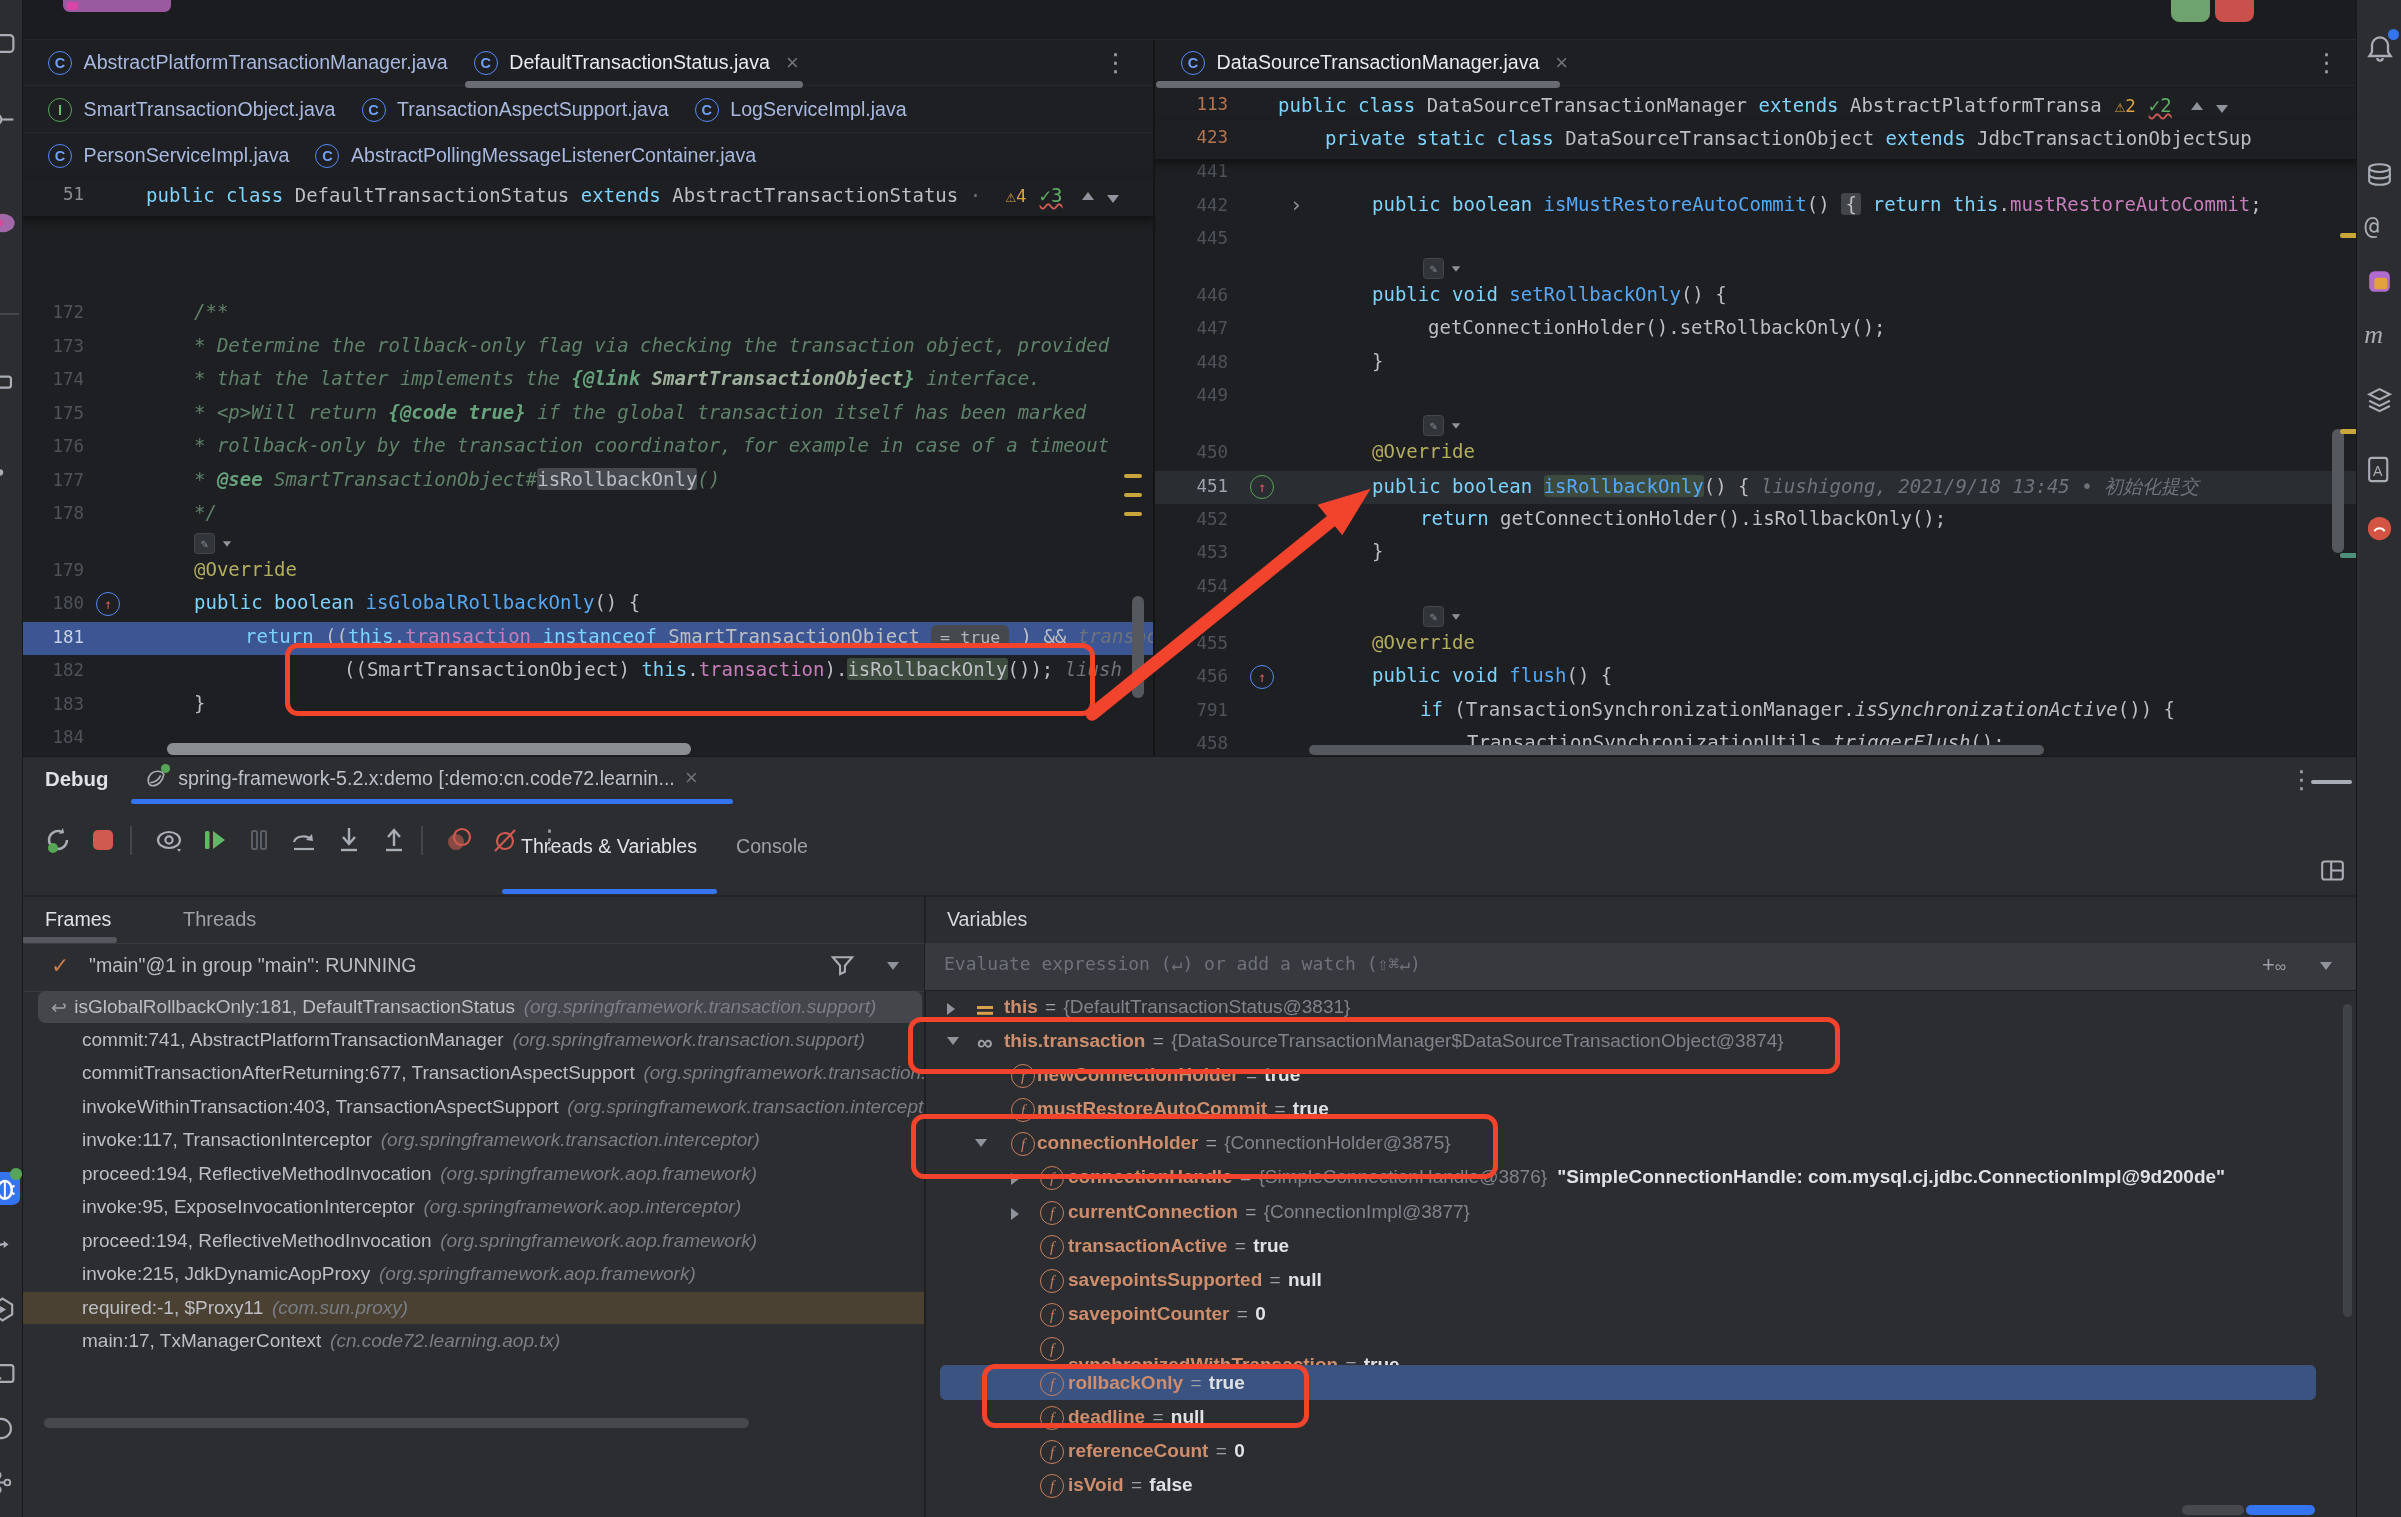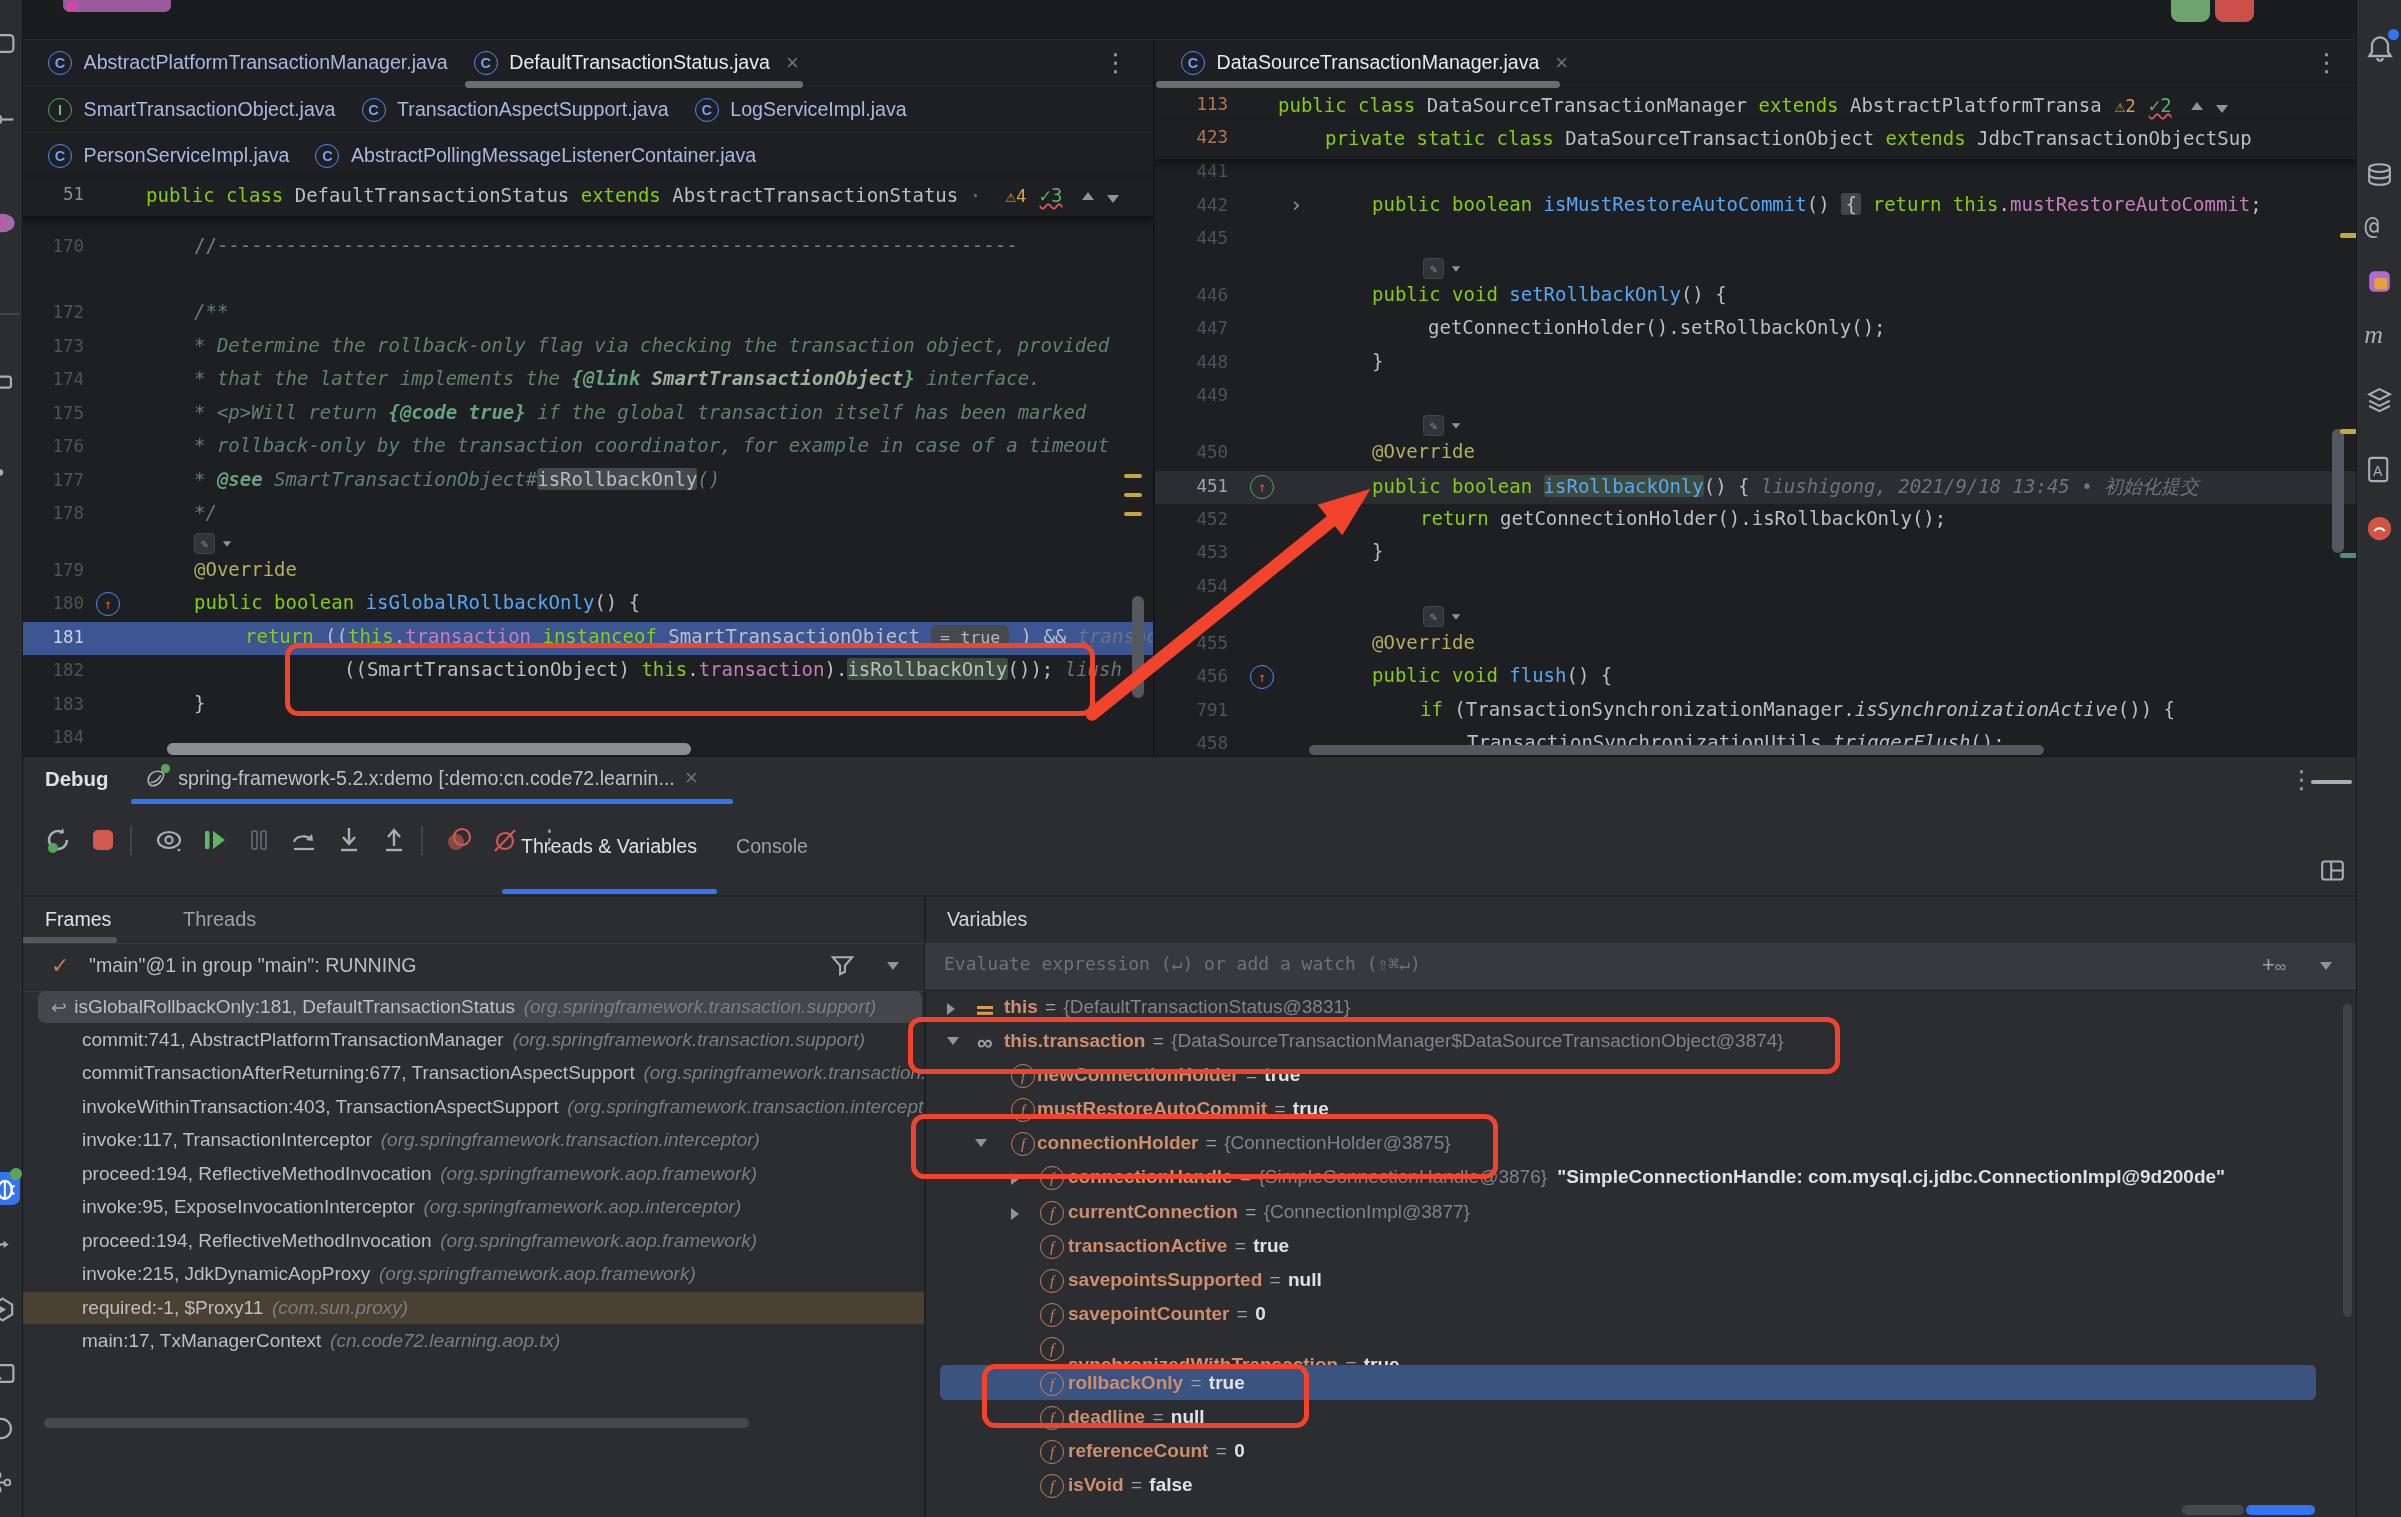--- a/index.html
+++ b/index.html
@@ -22,21 +22,21 @@
        font-size:14.5px;font-weight:bold;flex:0 0 auto;}
   .fic.class{border:1.8px solid #548af7;color:#6ea1f7;}
   .fic.interface{border:1.8px solid #57a657;color:#6dbb6d;}
   .kebab{color:#9da0a6;font-size:25px;letter-spacing:0;}
   
   .codewrap{position:absolute;overflow:hidden;font-family:"DejaVu Sans Mono","Liberation Mono",monospace;}
   .cline{position:absolute;left:0;width:100%;height:33px;white-space:nowrap;}
   .cline .rowbg{position:absolute;left:0;top:0;width:100%;height:100%;}
   .cline .ln{position:absolute;top:0;font-size:17.5px;color:#4e535b;text-align:right;}
   .cline .code{position:absolute;top:2.9px;font-size:19px;}
-  .tk-d{color:#bcbec4}.tk-k{color:#84cc16}.tk-m{color:#56a8f5}.tk-f{color:#c77dbb}
+  .tk-d{color:#bcbec4}.tk-k{color:#7dd3fc}.tk-m{color:#56a8f5}.tk-f{color:#c77dbb}
   .tk-an{color:#b3ae60}.tk-c{color:#7a7e85}
   .tk-dc{color:#5f826b;font-style:italic}
   .tk-dt{color:#67a37c;font-style:italic;font-weight:bold}
   .tk-dcb{color:#9cb09c;font-style:italic;font-weight:bold}
   .tk-it{color:#6f737a;font-style:italic}
   .tk-itm{color:#bcbec4;font-style:italic}
   .tk-chip{background:#45484d;border-radius:5.8px;padding:1.5px 8.7px;color:#b4b8be;font-size:16.7px;}
   .tk-chipb{background:#434649;border-radius:2.9px;padding:0 4.4px;color:#bcbec4;}
   .tk-hlg{background:#3d4b3f;border-radius:2.9px;color:#bcbec4;}
   .tk-hlw{background:#44474c;border-radius:2.9px;color:#b6bbc2;}
@@ -220,24 +220,20 @@
   <div class="abs kebab" style="left:1103px;top:48px;">⋮</div>
   <div class="abs kebab" style="left:2314px;top:48px;">⋮</div>
   <div class="abs scroll" style="left:465px;top:81px;width:338px;height:6.5px;background:#6a6e74;"></div>
   <div class="abs scroll" style="left:1156px;top:81px;width:404px;height:6.5px;background:#6a6e74;"></div>
 
   <div id="lpane" class="codewrap" style="left:22px;top:40px;width:1131px;height:716px;">
       <div class="sticky" style="left: 0px; top: 138px; width: 100%; height: 38px;">
         <span class="ln" style="left: 0px; width: 62px; font-size: 17.5px; color: rgb(138, 142, 150); top: 5.8px; position: absolute; text-align: right;">51</span>
         <span class="code" style="left: 124px; position: absolute; top: 5.8px; font-size: 19px; white-space: nowrap;"><span class="tk-k">public class </span><span class="tk-d">DefaultTransactionStatus </span><span class="tk-k">extends</span><span class="tk-d"> AbstractTransactionStatus</span><span style="color: rgb(111, 115, 122);"> · </span><span class="warn">⚠4</span><span class="okmark">✓3</span><span class="tri up" style="margin-left: 19px; position: relative; top: -1.5px;"></span><span class="tri down" style="margin-left: 13px; position: relative; top: 1.5px;"></span></span>
       </div>
-      <div class="cline" style="top: 191px;">
-        <span class="ln" style="left: 0px; width: 62px; top: 5.1px;">170</span>
-        <span class="code" style="left: 172px;"><span class="tk-c">//----------------------------------------------------------------------</span></span>
-      </div>
       <div class="cline" style="top: 257px;">
         <span class="ln" style="left: 0px; width: 62px; top: 5.1px;">172</span>
         <span class="code" style="left: 172px;"><span class="tk-dc">/**</span></span>
       </div>
       <div class="cline" style="top: 291px;">
         <span class="ln" style="left: 0px; width: 62px; top: 5.1px;">173</span>
         <span class="code" style="left: 172px;"><span class="tk-dc"> * Determine the rollback-only flag via checking the transaction object, provided</span></span>
       </div>
       <div class="cline" style="top: 324px; padding-left: 11px;">
         <span class="ln" style="left: 0px; width: 62px; top: 5.1px;">174</span>

